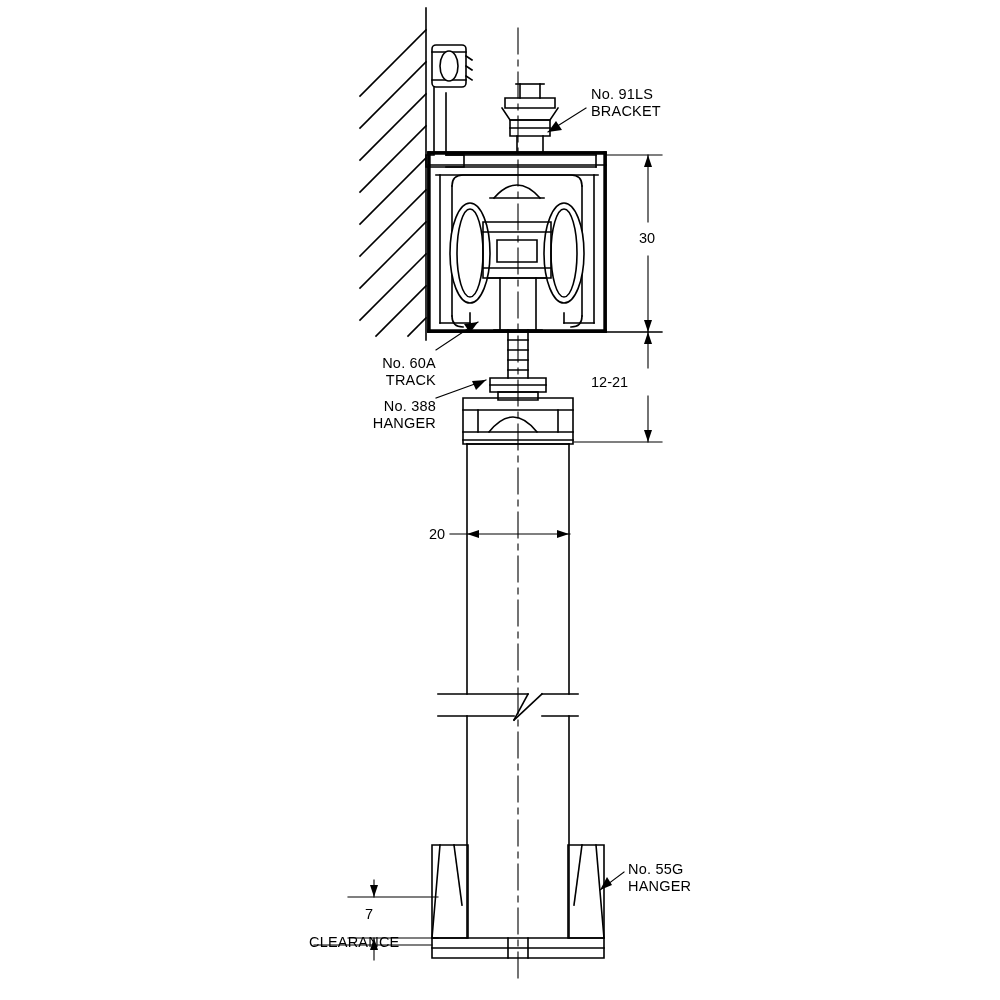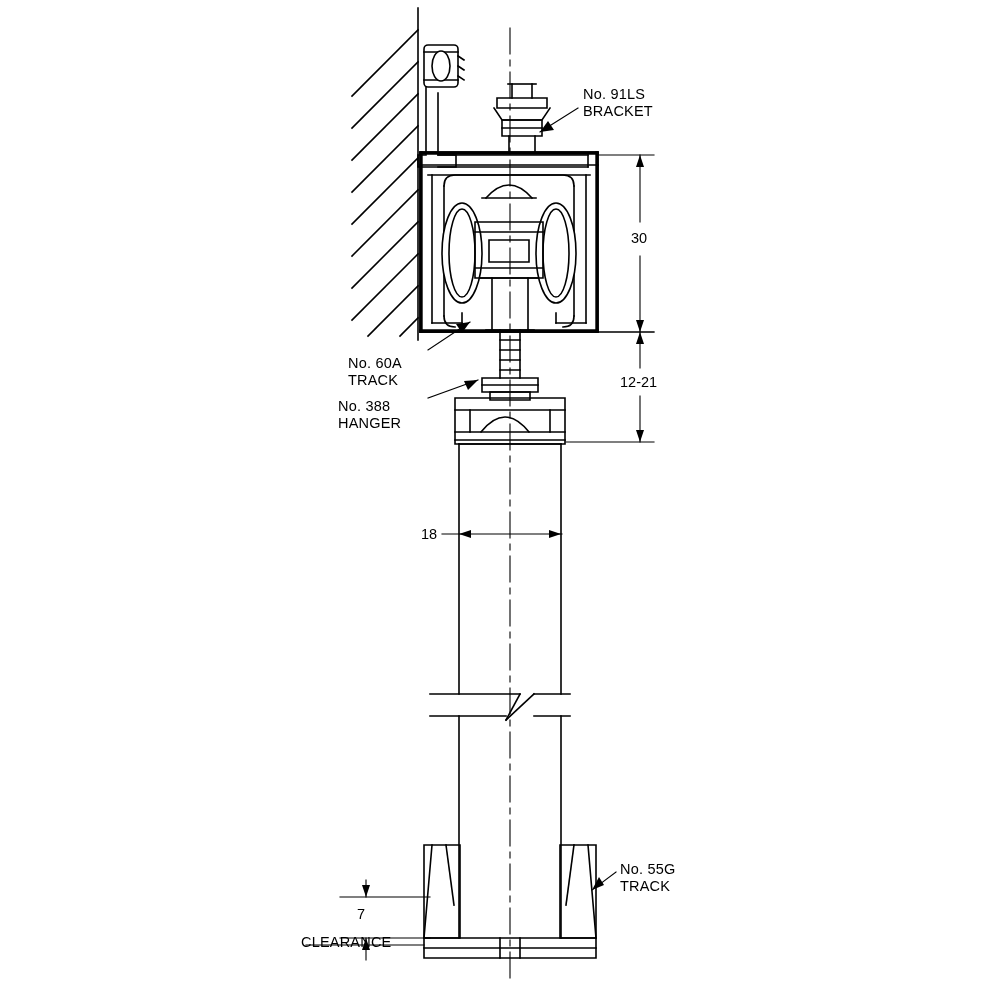--- a/index.html
+++ b/index.html
@@ -1,20 +1,20 @@
 <!DOCTYPE html>
 <html><head>
 <meta charset="utf-8">
 <style>
   html,body{margin:0;padding:0;background:#ffffff;}
   body{width:1000px;height:1000px;font-family:"Liberation Sans",sans-serif;}
-  #stage{position:relative;width:948px;height:1000px;overflow:hidden;background:#fff;}
+  #stage{position:relative;width:948px;height:1000px;overflow:hidden;background:#fff;margin-left:8px;}
   #stage svg{position:absolute;left:0;top:0;}
   .lbl{position:absolute;font-family:"Liberation Sans",sans-serif;font-size:14.5px;color:#000;letter-spacing:.2px;white-space:pre;line-height:17px;}
-  .lbl.r{}
+  .lbl.r{text-align:right;}
   .dim{position:absolute;font-family:"Liberation Sans",sans-serif;font-size:14.5px;color:#000;white-space:pre;}
 </style>
 </head>
 <body>
 
 <div id="stage">
 
   <svg width="1000" height="1000" viewBox="0 0 1000 1000">
     <g fill="none" stroke="#000" stroke-width="1.6" stroke-linecap="square" stroke-linejoin="miter">
 
@@ -211,25 +211,25 @@
   <div class="lbl" style="left:583px;top:86px;">No. 91LS
 BRACKET</div>
 
   <div class="lbl r" style="left:348px;top:355px;width:80px;">No. 60A
 TRACK</div>
 
   <div class="lbl r" style="left:338px;top:398px;width:90px;">No. 388
 HANGER</div>
 
   <div class="lbl" style="left:620px;top:861px;">No. 55G
-TRACK</div>
+HANGER</div>
 
   <div class="lbl" style="left:301px;top:934px;">CLEARANCE</div>
 
   <div class="dim" style="left:631px;top:230px;">30</div>
 
-  <div class="dim" style="left:620px;top:374px;text-align:right;">12-21</div>
-
-  <div class="dim" style="left:421px;top:526px;">18</div>
+  <div class="dim" style="left:583px;top:374px;text-align:right;">12-21</div>
+
+  <div class="dim" style="left:421px;top:526px;">20</div>
 
   <div class="dim" style="left:357px;top:906px;">7</div>
 
 </div>
 
 </body></html>

